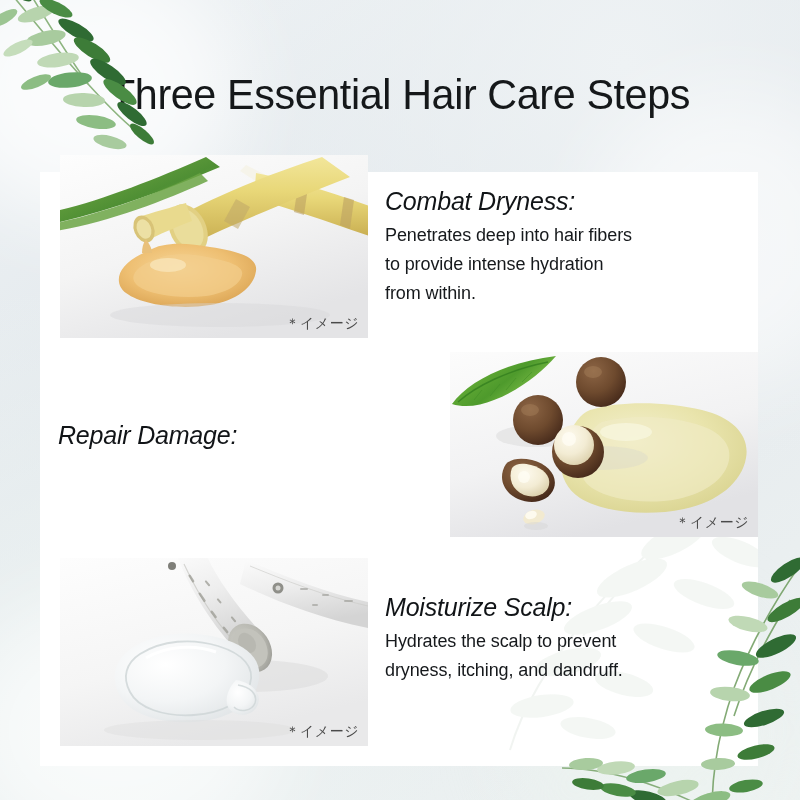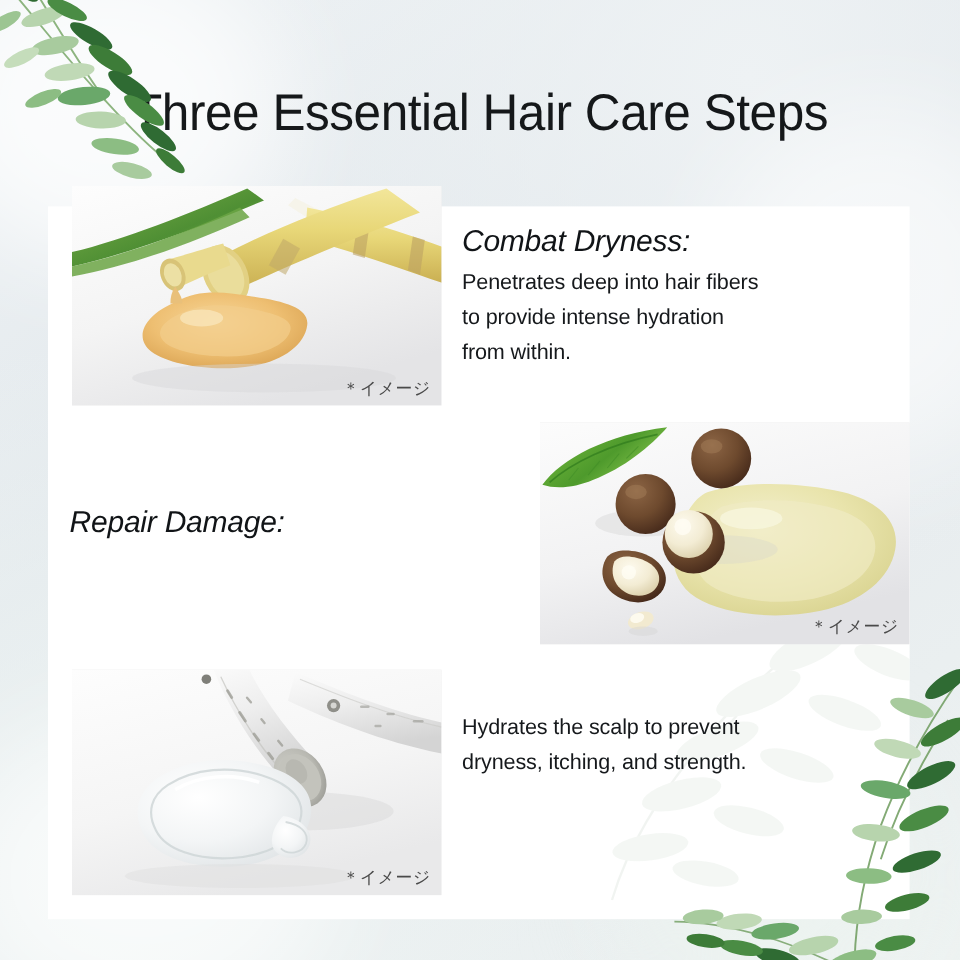--- a/index.html
+++ b/index.html
@@ -340,22 +340,23 @@
 
       <path d="M176 122 C190 124 202 134 198 146 C194 158 178 160 170 152 C164 146 166 132 176 122 Z" fill="url(#gel3)"></path>
       <path d="M178 127 C190 129 198 136 195 145 C192 153 180 155 174 149" stroke="#cdd4d6" stroke-width="1.5" fill="none" opacity=".8"></path>
 
       <ellipse cx="140" cy="172" rx="96" ry="10" fill="#dcdcdc" opacity=".4"></ellipse>
     </svg>
     <span class="watermark">＊イメージ</span>
   </div>
 
   <div class="copy" id="copy-3">
+    <h2>Moisturize Scalp:</h2>
     <p>Hydrates the scalp to prevent
-dryness, itching, and strength.</p>
+dryness, itching, and dandruff.</p>
   </div>
 
   <svg class="branch" id="branch-tl" viewBox="0 0 210 190">
     <g stroke="#7aa86a" stroke-width="1.6" fill="none" opacity=".85">
       <path d="M12 2 C40 34 72 76 104 110 C124 132 142 150 158 162"></path>
       <path d="M44 16 C62 46 84 82 104 110"></path>
     </g>
     <g>
       <ellipse cx="34" cy="16" rx="17" ry="6" transform="rotate(38 34 16)" fill="#2f6b33"></ellipse>
       <ellipse cx="52" cy="40" rx="19" ry="6.5" transform="rotate(-18 52 40)" fill="#b7d4ad"></ellipse>

